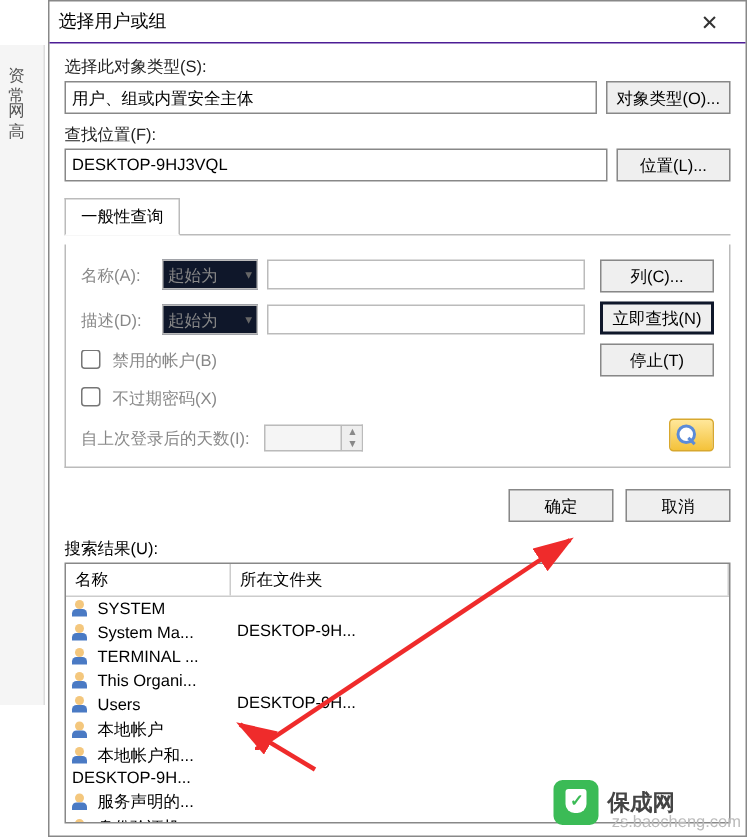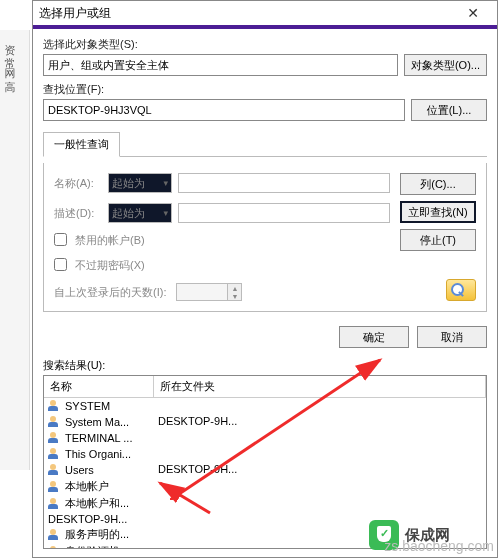--- a/index.html
+++ b/index.html
@@ -1,21 +1,21 @@
 <!DOCTYPE html>
 <html><head>
 <meta charset="utf-8">
 <style>
 html,body{margin:0;padding:0;font-family:"Microsoft YaHei","Segoe UI",sans-serif;font-size:12px;background:#fff;color:#000}
 *{box-sizing:border-box}
 .window{width:500px;height:558px;position:relative;background:#fff}
 .bg-hint{position:absolute;left:0;top:30px;width:30px;height:440px;background:#f5f5f5;border-right:1px solid #ddd}
 .bg-hint .tab{writing-mode:vertical-lr;font-size:11px;padding:6px 2px;color:#555}
 .dialog{position:absolute;left:32px;top:0;right:2px;height:558px;background:#fff;border:1px solid #888;display:flex;flex-direction:column}
-.titlebar{display:flex;align-items:center;justify-content:space-between;height:28px;padding:0 6px;border-bottom:4px solid #4c1d95}
+.titlebar{display:flex;align-items:center;justify-content:space-between;height:28px;padding:0 6px;border-bottom:1px solid #4c1d95}
 .titlebar .title{font-size:12px}
 .titlebar .close{width:36px;height:24px;display:flex;align-items:center;justify-content:center;font-size:14px;color:#333}
 .content{padding:8px 10px 6px 10px;display:flex;flex-direction:column;gap:6px;flex:0 0 auto}
 .lbl{font-size:11px;color:#222;margin-bottom:2px}
 .row{display:flex;gap:6px;align-items:center}
 .tbox{flex:1;height:22px;border:1px solid #888;padding:2px 4px;font-size:11px;background:#fff}
 .btn{min-width:76px;height:22px;border:1px solid #888;background:#efefef;font-size:11px;display:flex;align-items:center;justify-content:center;padding:0 6px}
 .btn.primary{border:2px solid #0f172a}
 .tabstrip{display:flex;border-bottom:1px solid #bbb;margin-top:4px;gap:0}
 .tabstrip .tabh{padding:4px 10px;font-size:11px;border:1px solid #bbb;border-bottom:1px solid #fff;background:#fff;position:relative;top:1px}
@@ -44,21 +44,21 @@
 .rbody{font-size:11px}
 .rrow{display:flex;padding:1px 0}
 .rrow .c1{width:110px;display:flex;align-items:center;gap:3px;padding-left:4px;white-space:nowrap;overflow:hidden}
 .rrow .c2{padding-left:4px}
 .ico{width:14px;height:14px;flex:0 0 14px;position:relative}
 .ico.users::before{content:"";position:absolute;width:6px;height:6px;border-radius:50%;background:#f4c77d;left:2px;top:1px}
 .ico.users::after{content:"";position:absolute;width:10px;height:5px;border-radius:3px 3px 0 0;background:#4a7ac4;left:0;top:7px}
 .ico.user::before{content:"";position:absolute;width:6px;height:6px;border-radius:50%;background:#f4c77d;left:4px;top:1px}
 .ico.user::after{content:"";position:absolute;width:8px;height:5px;border-radius:3px 3px 0 0;background:#4a7ac4;left:3px;top:7px}
 .arrow{position:absolute;pointer-events:none}
-.watermark{position:absolute;right:6px;bottom:4px;font-size:14px;color:#bbb}
+.watermark{position:absolute;right:6px;bottom:4px;font-size:11px;color:#bbb}
 .badge{position:absolute;right:50px;bottom:8px;display:flex;align-items:center;gap:6px}
 .badge .bico{width:30px;height:30px;background:#3bbb56;border-radius:6px;position:relative}
 .badge .bico::before{content:"";position:absolute;width:14px;height:16px;background:#fff;border-radius:2px 2px 6px 6px;left:8px;top:6px}
 .badge .bico::after{content:"✓";position:absolute;color:#3bbb56;font-weight:bold;left:11px;top:7px;font-size:11px}
 .badge .btxt{font-size:15px;font-weight:bold;color:#444}
 .col1{width:110px}
 .col2{flex:1}
 </style>
 </head>
 <body>

